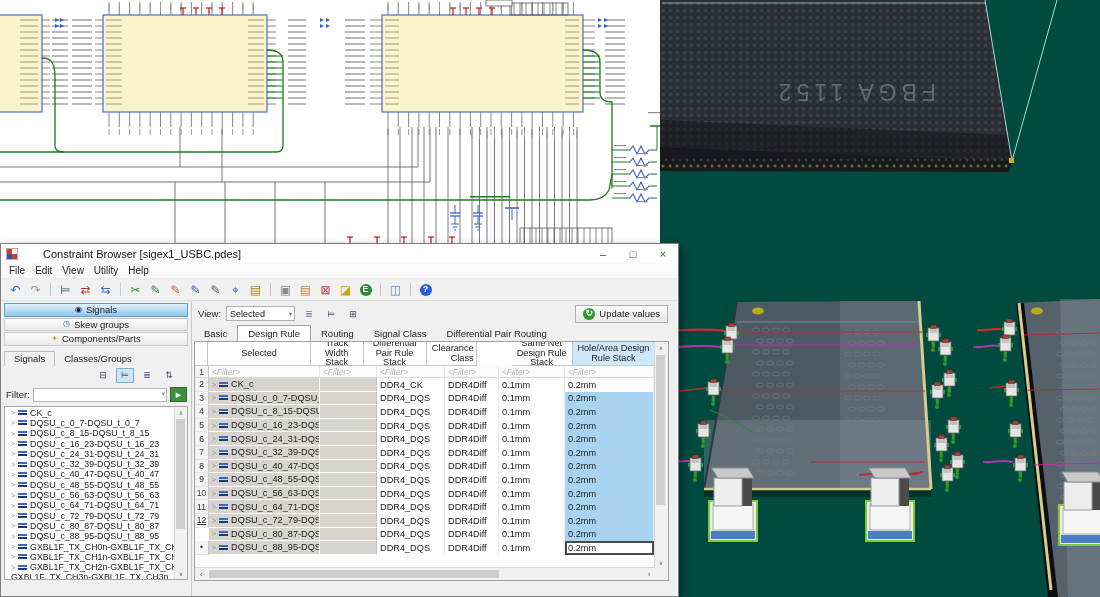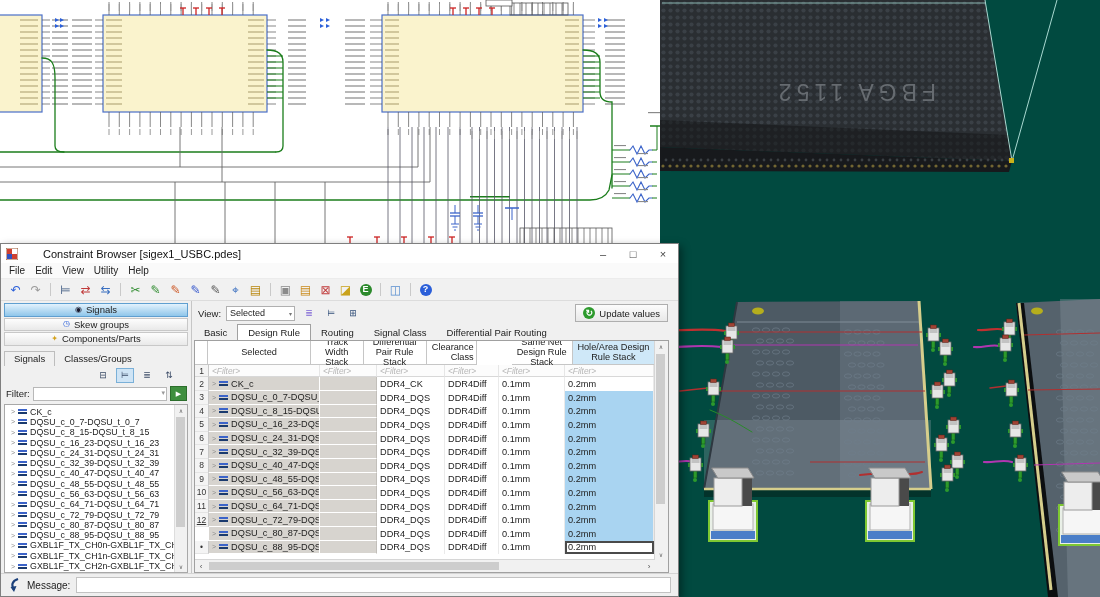--- a/index.html
+++ b/index.html
@@ -1594,21 +1594,13 @@
         </div>
         <div class="hscroll">
           <div class="harr">‹</div>
           <div class="hthumb"></div>
           <div class="harr" style="margin-left:auto">›</div>
         </div>
         <div class="scorner"></div>
       </div>
     </div>
   </div>
-  <div class="msgbar">
-    <svg width="13" height="15">
-      <path d="M10,1 C4,3 3,7 6,12" stroke="#1a3f7a" stroke-width="2.2" fill="none"></path>
-      <path d="M2.5,9 L6,14 L8.5,8 Z" fill="#1a3f7a"></path>
-    </svg>
-    <span class="msglabel">Message:</span>
-    <div class="msgfield"></div>
-  </div>
 </div>
 
 </body></html>

